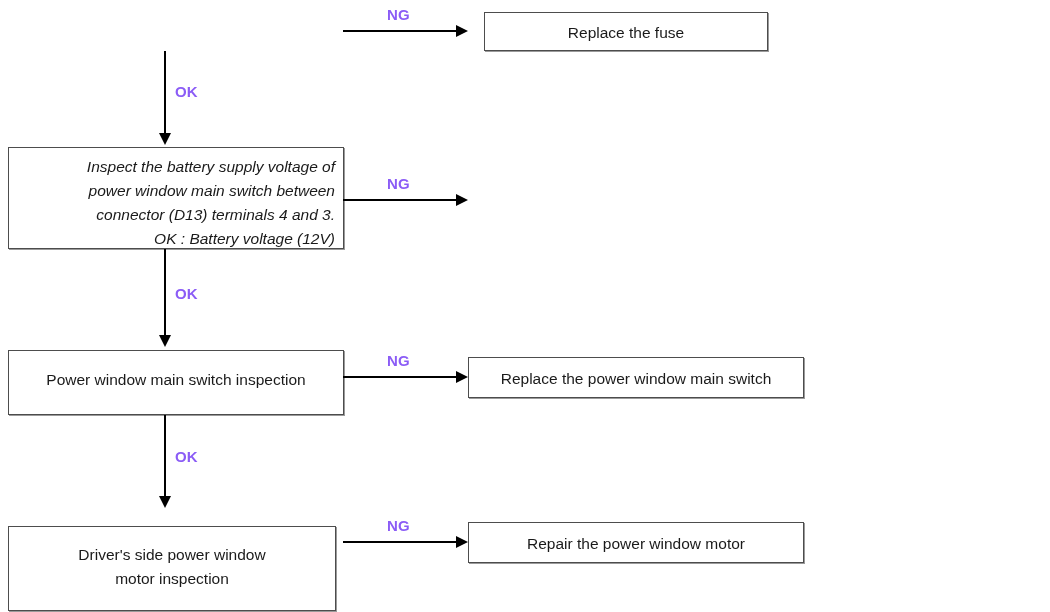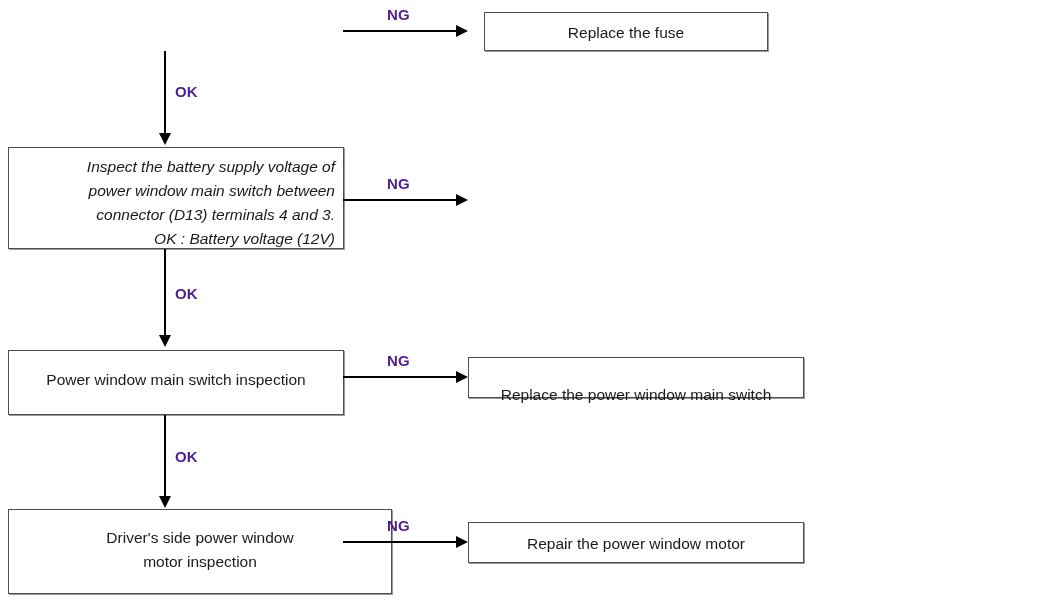--- a/index.html
+++ b/index.html
@@ -58,23 +58,23 @@
   #node-battery-voltage      { left: 8px;  top: 147px; width: 336px; height: 102px; }
   #node-battery-voltage .txt { top: 7px; }
 
   #node-repair-harness      { left: 468px; top: 168px; width: 336px; height: 66px; }
   #node-repair-harness .txt { top: 9px; }
 
   #node-main-switch-inspect      { left: 8px; top: 350px; width: 336px; height: 65px; }
   #node-main-switch-inspect .txt { top: 17px; }
 
   #node-replace-main-switch      { left: 468px; top: 357px; width: 336px; height: 41px; }
-  #node-replace-main-switch .txt { top: 9px; margin-top: 16px; }
+  #node-replace-main-switch .txt { top: 9px; }
 
-  #node-motor-inspect      { left: 8px; top: 509px; width: 384px; height: 85px; }
+  #node-motor-inspect      { left: 8px; top: 526px; width: 328px; height: 85px; }
   #node-motor-inspect .txt { top: 16px; }
 
   #node-replace-motor      { left: 468px; top: 522px; width: 336px; height: 41px; }
   #node-replace-motor .txt { top: 9px; }
 
   
   .vline {
     position: absolute;
     width: 2px;
     background: #000000;
@@ -100,21 +100,21 @@
     height: 0;
     border-top: 6px solid transparent;
     border-bottom: 6px solid transparent;
     border-left: 12px solid #000000;
   }
 
   .edge-label {
     position: absolute;
     font-size: 15px;
     font-weight: bold;
-    color: #4c1d95;
+    color: #8b5cf6;
     letter-spacing: 0.2px;
     white-space: nowrap;
   }
 </style>
 </head>
 <body>
 
 <div id="canvas">
 
 

